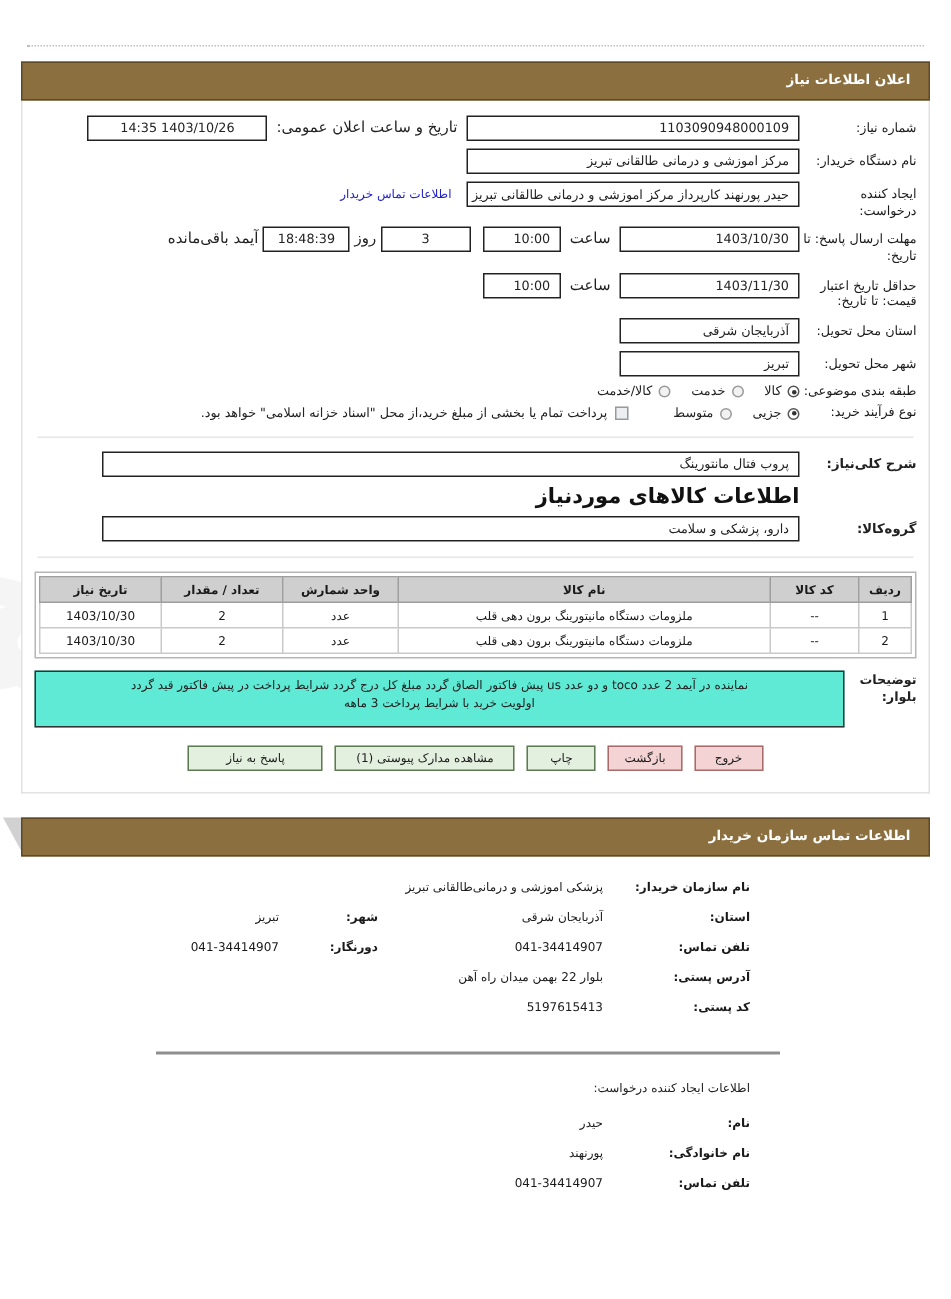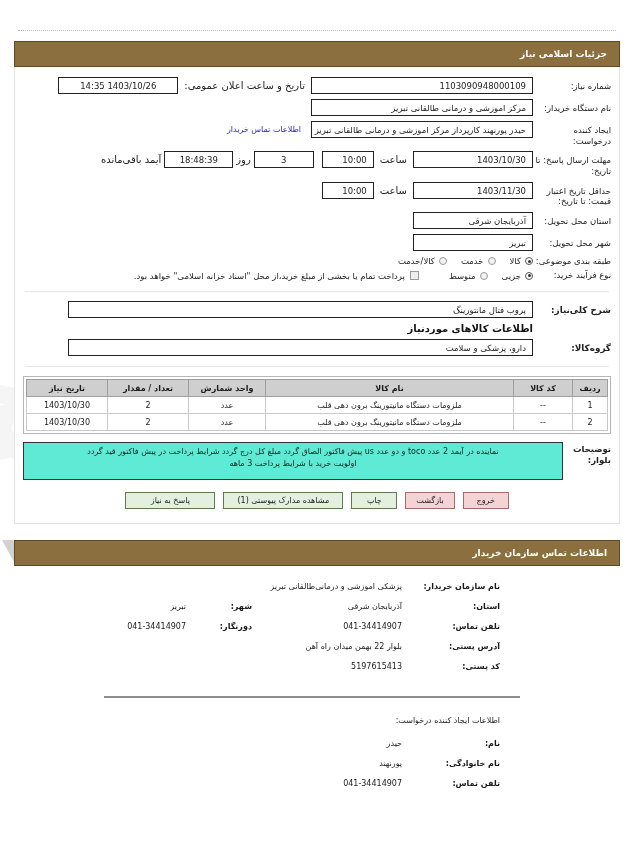--- a/index.html
+++ b/index.html
@@ -97,21 +97,21 @@
     text-align: right;
     overflow: hidden;
     white-space: nowrap;
   }
   .fbox.num  { width: 222px; }
   .fbox.org  { width: 222px; }
   .fbox.big  { width: 222px; }
   .fbox.date { width: 120px; }
   .fbox.hour { width: 52px; }
   .fbox.days { width: 60px; text-align: center; }
-  .fbox.clock{ width: 69px; text-align: center; }
+  .fbox.clock{ width: 58px; text-align: center; }
   .fbox.prov { width: 120px; }
   .fbox.city { width: 120px; }
   .fbox.dt   { width: 120px; text-align: center;}
 
   .inlabel {
     padding: 0 6px;
     line-height: 17px;
     font-size: 10px;
     white-space: nowrap;
     text-align: right;
@@ -147,21 +147,21 @@
   }
   .chk {
     width: 9px; height: 9px; border: 1px solid #9a9a9a;
     background: #eceff2; display: inline-block; margin-left: 5px;
     box-sizing: border-box;
   }
   .optlabel { font-size: 8.5px; }
 
   
   .sec-strong {
-    font-weight: bold; font-size: 10px; color: #111;
+    font-weight: bold; font-size: 14px; color: #111;
     margin: 2px 0 5px 0;
   }
   .rowkey-strong { font-weight: bold; font-size: 8.8px; width: 78px;
     text-align: right; padding-top: 4px; flex: 0 0 auto; }
 
   .hr-soft { border-top: 1px solid #e6e6e6; margin: 10px 2px 9px 2px; }
 
   
   table.goods {
     width: 100%;
@@ -281,21 +281,21 @@
     <text class="wm-text" x="80" y="260" text-anchor="start">هـ</text>
     <text class="wm-text" x="250" y="280" text-anchor="start">ه</text>
     <circle cx="330" cy="120" r="150" fill="none" stroke="#9a9a9a" stroke-width="18"></circle>
   </svg>
 
   <div class="content">
 
     <div class="topdots"></div>
 
     <div class="bar">
-      <span>جزئیات اسلامی نیاز</span>
+      <span>اعلان اطلاعات نیاز</span>
     </div>
 
     <div class="panel">
 
       <div class="frow">
         <div class="flabel">شماره نیاز:</div>
         <div class="fbox num">1103090948000109</div>
         <div class="inlabel">تاریخ و ساعت اعلان عمومی:</div>
         <div class="fbox dt">1403/10/26 14:35</div>
       </div>

